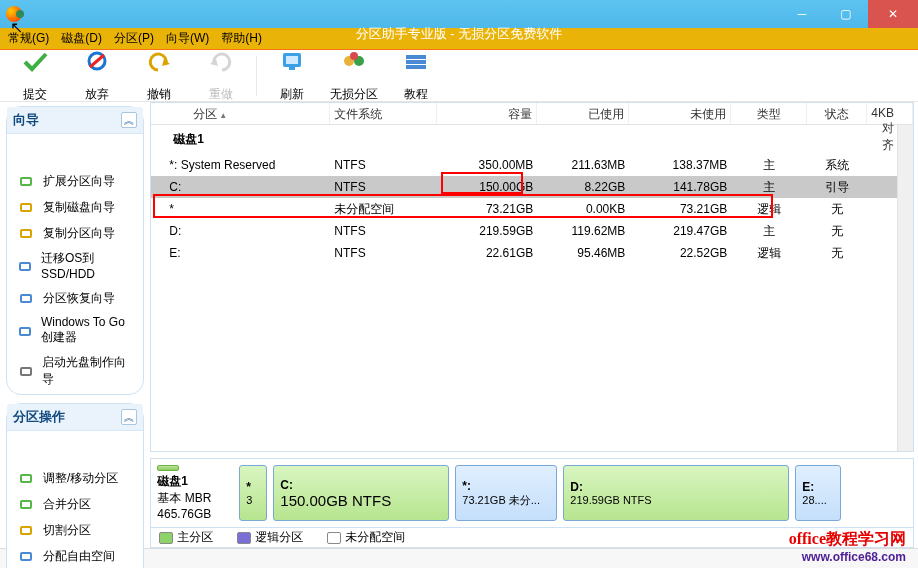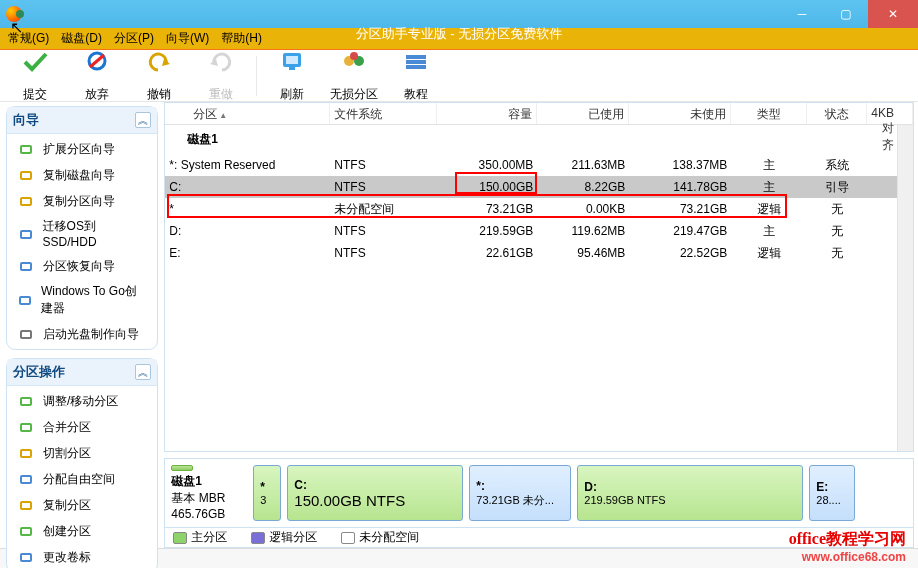--- a/index.html
+++ b/index.html
@@ -20,41 +20,41 @@
 .toolbar { height:52px; background:#fff; border-bottom:1px solid #e5e5e5; display:flex; align-items:center; padding:0 4px; }
 .tbtn { width:62px; display:flex; flex-direction:column; align-items:center; justify-content:space-between; gap:13px; cursor:pointer; }
 .tbtn .ico { width:28px; height:24px; display:flex; align-items:center; justify-content:center; }
 .tbtn span { font-size:12px; color:#000; }
 .tbtn.disabled span { color:#bbb; }
 .toolbar .sep { width:1px; height:40px; background:#e8e8e8; margin:0 4px; }
 
 .content { display:flex; height:calc(100% - 28px - 22px - 52px - 20px); }
 
 .sidebar { width:208px; padding:4px 6px 4px 6px; background:#fff; display:flex; flex-direction:column; gap:8px; }
-.panel { border:1px solid #cfe2f2; border-radius:9px; background:#fff; }
+.panel { border:1px solid #cfe2f2; border-radius:15px; background:#fff; }
 .panel-head { display:flex; align-items:center; justify-content:space-between; padding:4px 6px; background:#eaf3fb; border-bottom:1px solid #d6e7f5; border-radius:3px 3px 0 0; }
 .panel-head b { color:#104a80; font-size:13px; }
 .panel-head .collapse { width:16px;height:16px;border:1px solid #aac5de;border-radius:2px;background:#fff;display:flex;align-items:center;justify-content:center;color:#3a6ea5;cursor:pointer; font-size:11px;}
-.panel-body { padding:2px 0; }
+.panel-body { padding:2px 0;margin-top:32px; }
 .nav-item { display:flex; align-items:center; gap:8px; padding:4px 10px; cursor:pointer; }
 .nav-item .nico { width:18px;height:18px;display:flex;align-items:center;justify-content:center; }
 
 .main { flex:1; padding:0 4px 0 0; display:flex; flex-direction:column; }
 .table-area { border:1px solid #cfe2f2; flex:1; display:flex; flex-direction:column; overflow:hidden; }
 .thead { display:flex; height:22px; border-bottom:1px solid #e2e2e2; background:#fff; }
 .th { padding:3px 4px; border-right:1px solid #efefef; color:#333; position:relative; }
 .th .sort { font-size:8px; color:#777; margin-left:2px; }
 .tbody { flex:1; overflow:auto; position:relative; }
 .section-title { font-weight:bold; padding:6px 6px 6px 22px; }
 .row { display:flex; height:22px; align-items:center; }
 .row.sel { background:#c9c9c9; }
 .row .cell { padding:0 4px; }
 .redbox1 { position:absolute; border:2px solid red; pointer-events:none; }
 
-.c-part { width:165px; padding-left:28px;}
+.c-part { width:165px; padding-left:28px;margin-left:14px;}
 .c-fs { width:107px;}
 .c-cap { width:100px; text-align:right;}
 .c-used { width:92px; text-align:right;}
 .c-free { width:102px; text-align:right;}
 .c-type { width:76px; text-align:center;}
 .c-state { width:60px; text-align:center;}
 .c-4k { flex:1; text-align:right; padding-right:18px;}
 
 .sbar { width:16px; background:#f0f0f0; border-left:1px solid #e3e3e3; position:absolute; right:0; top:0; bottom:0; }
 .sbar .thumb-area { position:absolute; top:16px; bottom:16px; left:0; right:0; }
@@ -65,21 +65,21 @@
 .dmpart { border:1px solid #7aa9d8; border-radius:3px; padding:4px 6px; display:flex; flex-direction:column; justify-content:center; position:relative; }
 .dmpart.gr { background:linear-gradient(#d8f5c0,#b7e58f); }
 .dmpart.bl { background:linear-gradient(#e0efff,#c5dffb); }
 
 .legend { height:20px; border:1px solid #cfe2f2; border-top:none; display:flex; align-items:center; gap:24px; padding:0 8px; }
 .legend .key { display:flex; align-items:center; gap:4px; }
 .legend .sw { width:14px; height:12px; border-radius:2px; border:1px solid #888; }
 
 .watermark { position:absolute; right:12px; bottom:4px; text-align:right; color:#e60000; font-weight:bold; font-family:Arial; pointer-events:none; }
 .watermark .l1 { font-size:16px;font-family:Liberation Serif, serif; }
-.watermark .l2 { font-size:12px; color:#ef4444; }
+.watermark .l2 { font-size:12px; color:#4c1d95; }
 
 .statusbar { height:20px; background:#f7f7f7; border-top:1px solid #ddd; }
 </style>
 </head>
 <body>
 
 <div class="titlebar">
   <div class="app-icon"></div>
   <div class="cursor-arrow">↖</div>
   <div class="title">分区助手专业版 - 无损分区免费软件</div>

